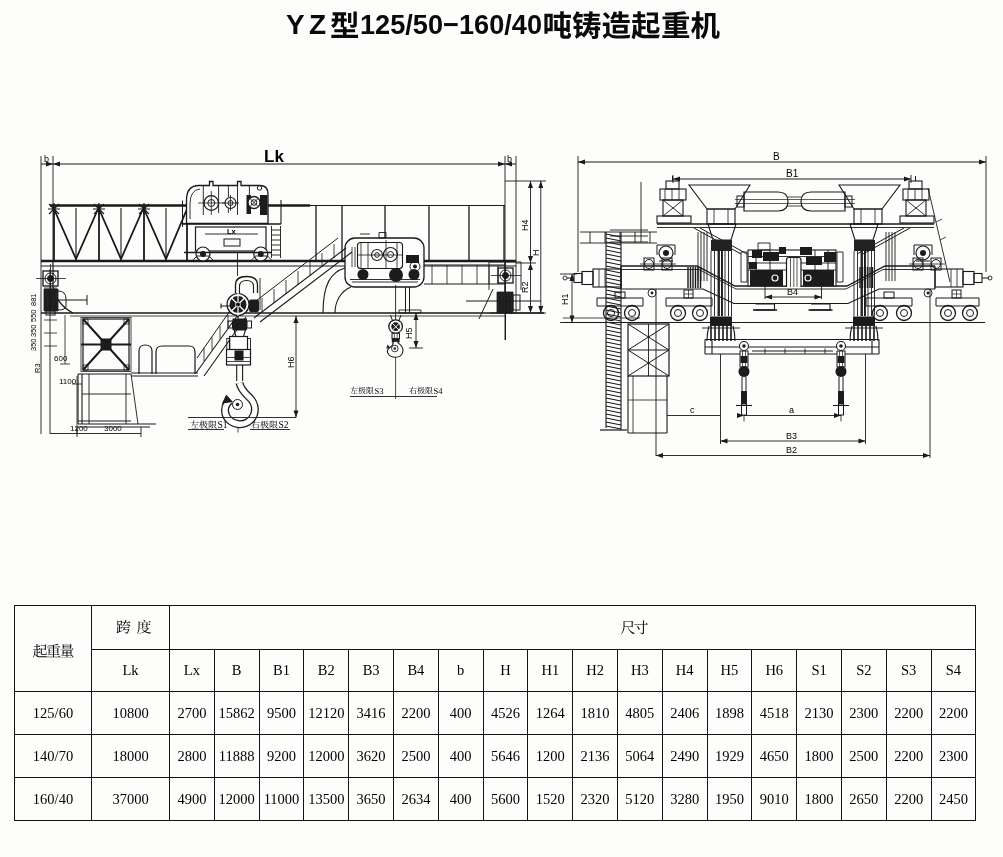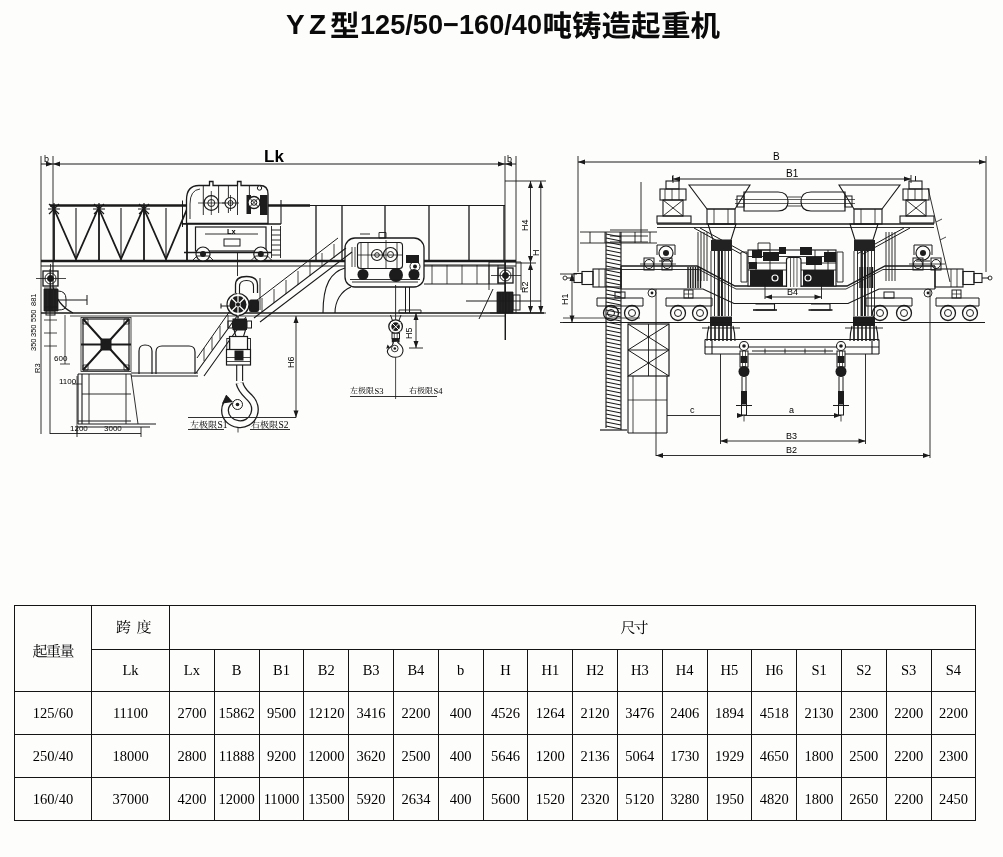--- a/index.html
+++ b/index.html
@@ -713,79 +713,79 @@
         <td>H4</td>
         <td>H5</td>
         <td>H6</td>
         <td>S1</td>
         <td>S2</td>
         <td>S3</td>
         <td>S4</td>
       </tr>
 <tr style="height:43px">
         <td>125/60</td>
-        <td>11100</td>
+        <td>10800</td>
         <td>2700</td>
         <td>15862</td>
         <td>9500</td>
         <td>12120</td>
         <td>3416</td>
         <td>2200</td>
         <td>400</td>
         <td>4526</td>
         <td>1264</td>
-        <td>2120</td>
-        <td>3476</td>
+        <td>1810</td>
+        <td>4805</td>
         <td>2406</td>
-        <td>1894</td>
+        <td>1898</td>
         <td>4518</td>
         <td>2130</td>
         <td>2300</td>
         <td>2200</td>
         <td>2200</td>
       </tr>
 <tr style="height:43px">
-        <td>250/40</td>
+        <td>140/70</td>
         <td>18000</td>
         <td>2800</td>
         <td>11888</td>
         <td>9200</td>
         <td>12000</td>
         <td>3620</td>
         <td>2500</td>
         <td>400</td>
         <td>5646</td>
         <td>1200</td>
         <td>2136</td>
         <td>5064</td>
-        <td>1730</td>
+        <td>2490</td>
         <td>1929</td>
         <td>4650</td>
         <td>1800</td>
         <td>2500</td>
         <td>2200</td>
         <td>2300</td>
       </tr>
 <tr style="height:43px">
         <td>160/40</td>
         <td>37000</td>
-        <td>4200</td>
+        <td>4900</td>
         <td>12000</td>
         <td>11000</td>
         <td>13500</td>
-        <td>5920</td>
+        <td>3650</td>
         <td>2634</td>
         <td>400</td>
         <td>5600</td>
         <td>1520</td>
         <td>2320</td>
         <td>5120</td>
         <td>3280</td>
         <td>1950</td>
-        <td>4820</td>
+        <td>9010</td>
         <td>1800</td>
         <td>2650</td>
         <td>2200</td>
         <td>2450</td>
       </tr>
 </tbody>
   </table>
 
 <svg width="1003" height="857" viewBox="0 0 1003 857" style="pointer-events:none">
 <g fill="#000">

